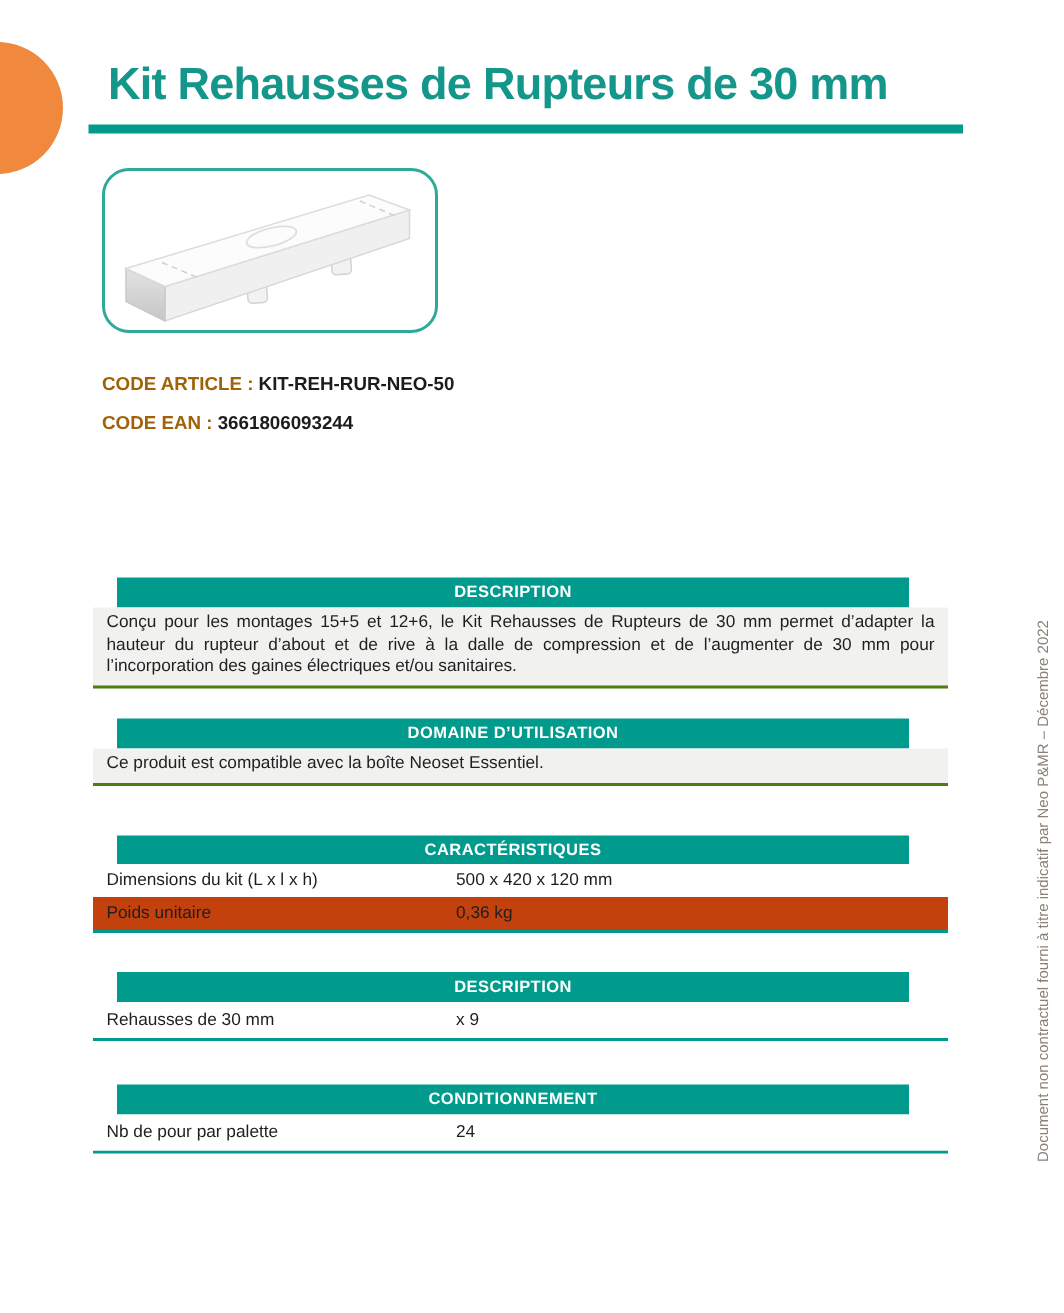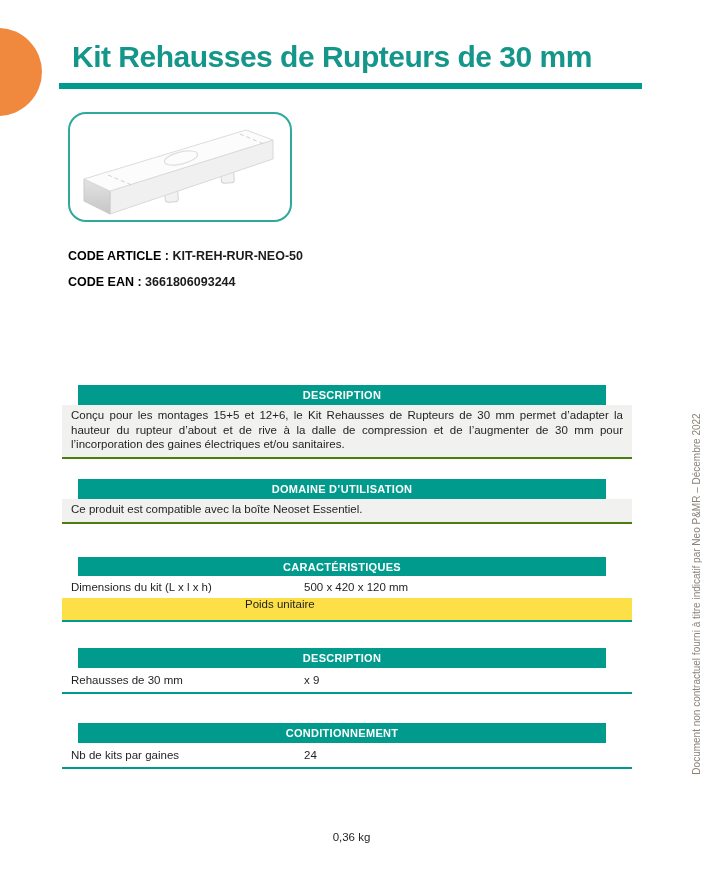--- a/index.html
+++ b/index.html
@@ -28,21 +28,21 @@
   .product-frame{
     position:absolute;left:68px;top:112px;
     width:220px;height:106px;
     border:2px solid #2FA99A;border-radius:18px;
     background:#ffffff;overflow:hidden;
   }
   .code-line{
     position:absolute;left:68px;
     font-size:12.5px;font-weight:bold;white-space:nowrap;
   }
-  .code-line .lab{color:#000000;}
+  .code-line .lab{color:#a16207;}
   .code-line .val{color:#1c1c1c;}
   .code-article{top:249px;}
   .code-ean{top:275px;}
 
   .sec-header{
     position:absolute;left:78px;width:528px;
     background:#009B8D;color:#ffffff;
     font-size:11px;font-weight:bold;letter-spacing:0.3px;
     display:flex;align-items:center;justify-content:center;
     box-sizing:border-box;
@@ -61,21 +61,21 @@
     position:absolute;left:62px;width:570px;
     box-sizing:border-box;
     border-bottom:2px solid #009B8D;
     font-size:11.5px;color:#1f1f1f;
   }
   .tbl-row{
     display:flex;align-items:center;
     height:22px;box-sizing:border-box;
     padding-left:9px;background:#ffffff;gap:20px;
   }
-  .tbl-row.alt{background:#fde047;flex-direction:column;}
+  .tbl-row.alt{background:#c2410c;}
   .tbl-row .cell-label{width:213px;flex:0 0 213px;}
   .tbl-row .cell-value{flex:1;}
   .vertical-note{
     position:absolute;left:515px;top:587px;
     width:365px;height:14px;
     transform:rotate(-90deg);
     font-size:10px;color:#8A8277;
     white-space:nowrap;text-align:center;
   }
 </style>
@@ -145,20 +145,20 @@
   <div class="tbl" style="top:668px;">
     <div class="tbl-row" style="height:24px;">
       <span class="cell-label">Rehausses de 30 mm</span>
       <span class="cell-value">x 9</span>
     </div>
   </div>
 
   <div class="sec-header" style="top:723px;height:20px;">CONDITIONNEMENT</div>
   <div class="tbl" style="top:743px;">
     <div class="tbl-row" style="height:24px;">
-      <span class="cell-label">Nb de kits par gaines</span>
+      <span class="cell-label">Nb de pour par palette</span>
       <span class="cell-value">24</span>
     </div>
   </div>
 
   <div class="vertical-note">Document non contractuel fourni à titre indicatif par Neo P&amp;MR – Décembre 2022</div>
 
 </div>
 
 </body></html>

